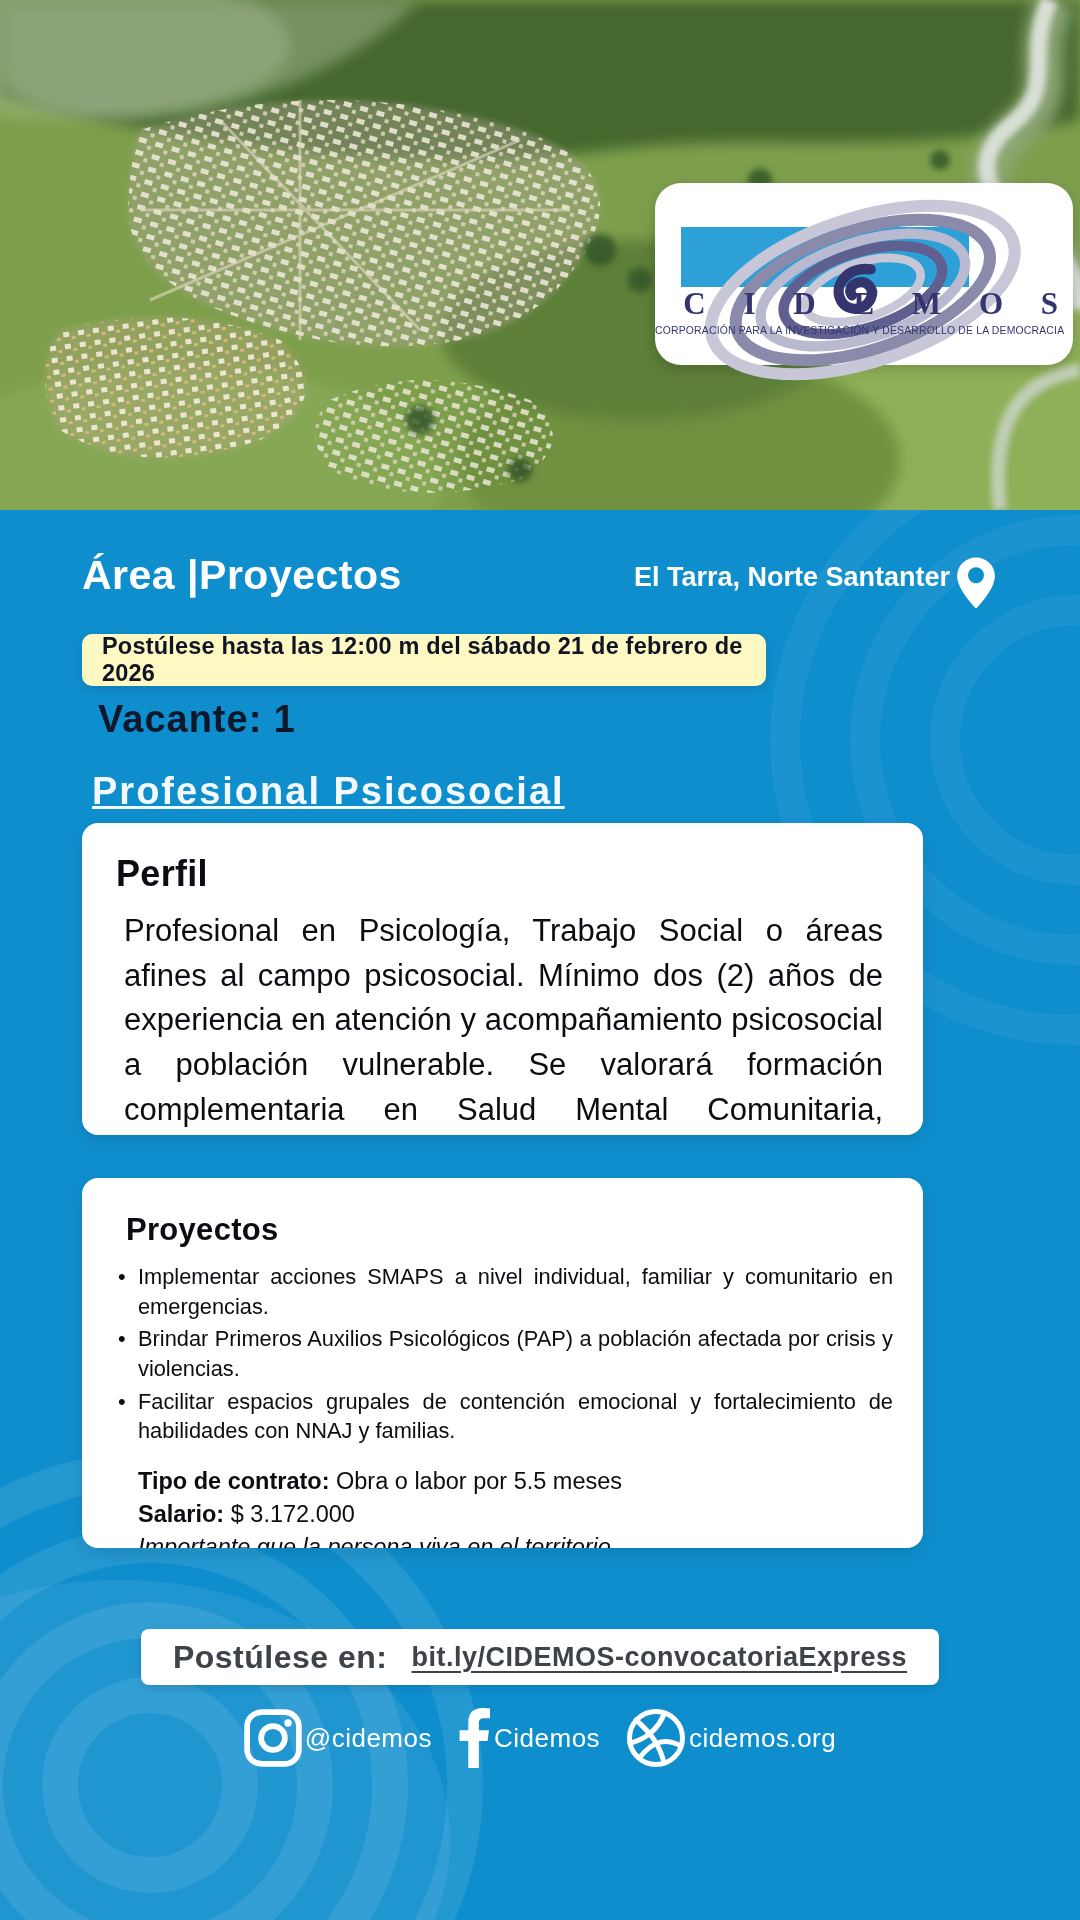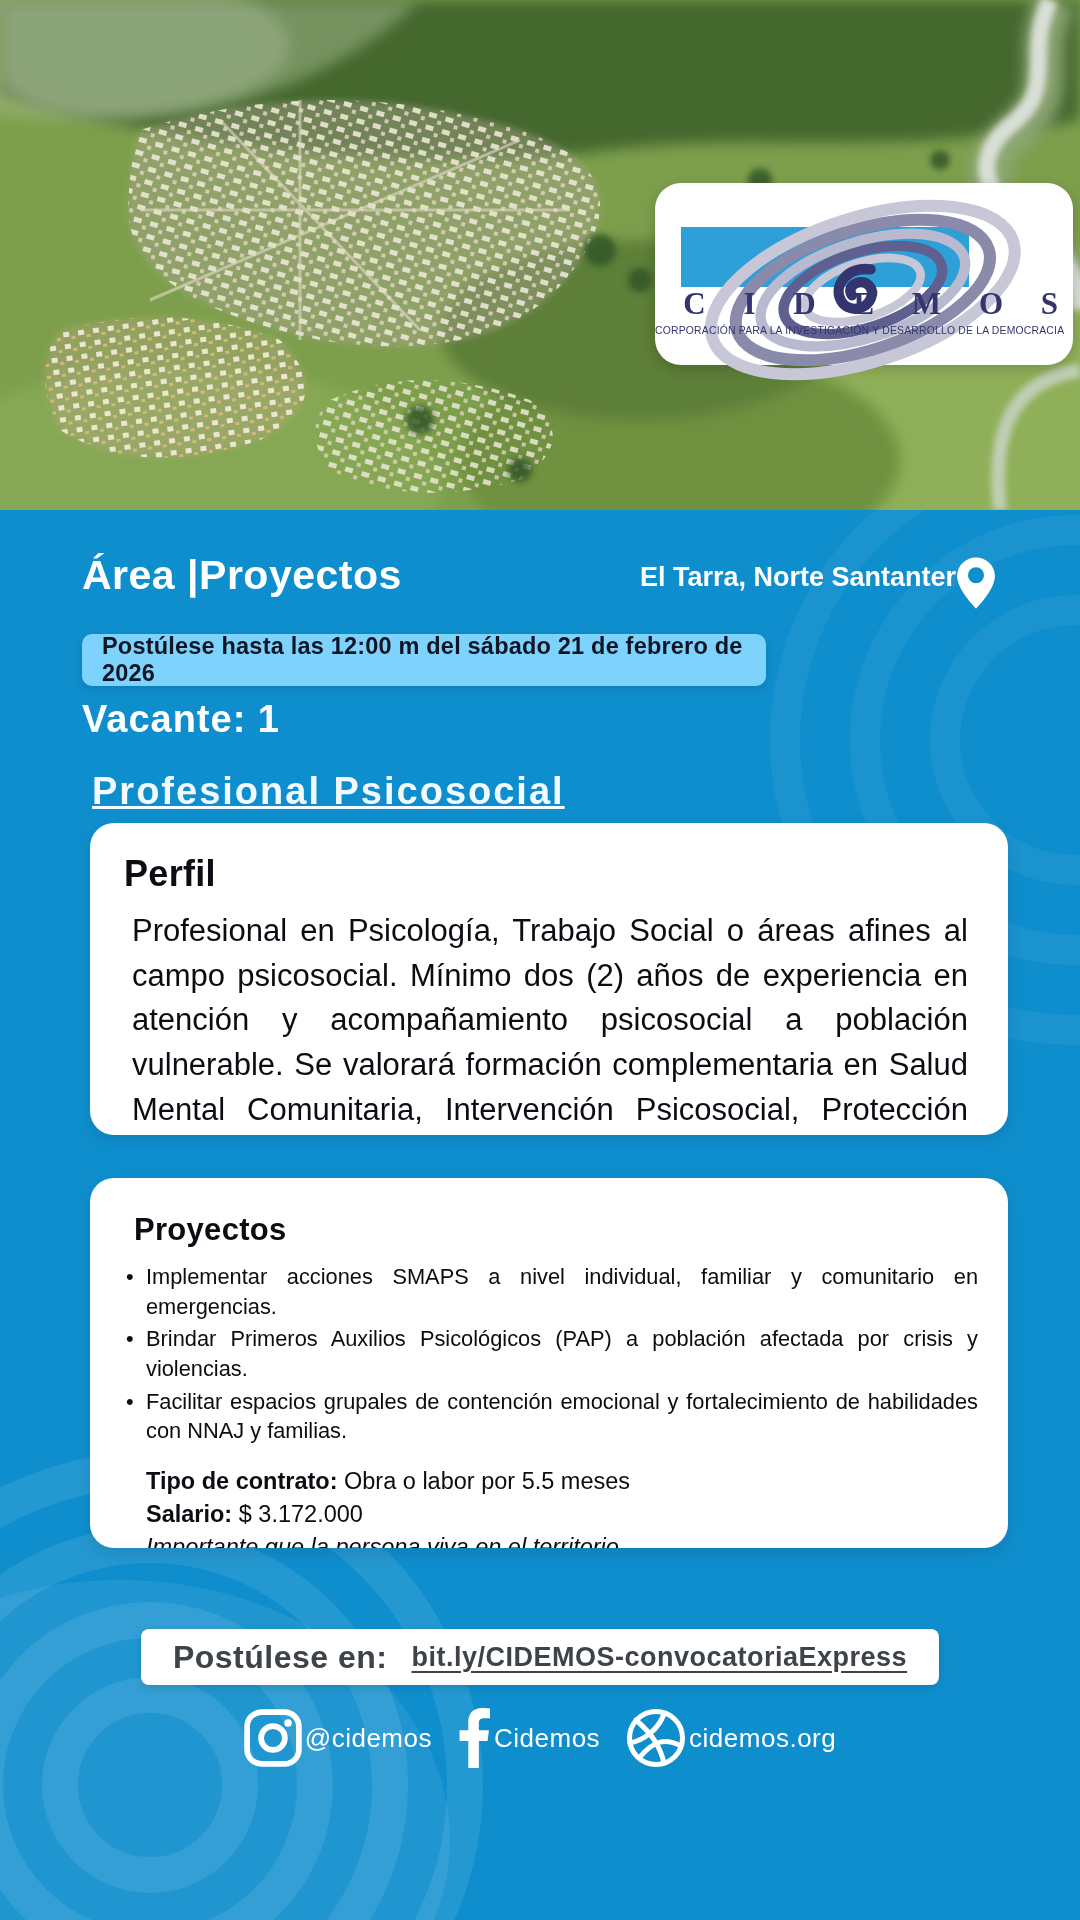--- a/index.html
+++ b/index.html
@@ -20,36 +20,36 @@
                 letter-spacing:15px;text-indent:15px;color:#34356f;}
   .logo-tagline{position:absolute;left:0;right:12px;top:142px;text-align:center;font-size:10.4px;
                 letter-spacing:.2px;color:#34356f;white-space:nowrap;}
 
   
   .decor{position:absolute;left:0;top:510px;width:1080px;height:1410px;pointer-events:none;}
 
   
   .area-title{position:absolute;left:82px;top:552px;margin:0;font-size:41px;font-weight:bold;
               color:#fff;letter-spacing:.5px;}
-  .location{position:absolute;right:84px;top:556px;display:flex;align-items:flex-start;
+  .location{position:absolute;right:84px;top:556px;display:flex;align-items:flex-start;gap:6px;
             color:#fff;font-weight:bold;font-size:27px;}
   .location span{margin-top:6px;}
 
-  .pill{position:absolute;left:82px;top:634px;width:684px;height:52px;background:#7dd3fc;
+  .pill{position:absolute;left:82px;top:634px;width:684px;height:52px;background:#fef9c3;
         border-radius:10px;display:flex;align-items:center;box-sizing:border-box;padding-left:20px;
         box-shadow:0 3px 8px rgba(0,0,0,.12);}
   .pill span{font-size:23.5px;font-weight:bold;color:#101526;letter-spacing:.2px;}
 
-  .vacancy{position:absolute;left:82px;top:698px;margin:0;font-size:38px;font-weight:bold;
-           color:#ffffff;letter-spacing:1px;}
+  .vacancy{position:absolute;left:98px;top:698px;margin:0;font-size:38px;font-weight:bold;
+           color:#0f172a;letter-spacing:1px;}
   .role{position:absolute;left:82px;top:760px;margin:10px;font-size:38px;font-weight:bold;
         color:#f2faff;letter-spacing:2px;text-decoration:underline;}
 
   
-  .card{position:absolute;left:90px;width:918px;background:#fff;border-radius:24px;
+  .card{position:absolute;left:82px;width:841px;background:#fff;border-radius:16px;
         box-sizing:border-box;overflow:hidden;box-shadow:0 6px 16px rgba(0,0,0,.10);}
   .card-perfil{top:823px;height:312px;padding:24px 32px 0 34px;}
   .card-perfil h2{margin:6px 0 14px 0;font-size:36px;color:#0c0c12;letter-spacing:.3px;}
   .card-perfil p{margin:8px;font-size:31px;line-height:1.44;text-align:justify;color:#0c0c12;}
 
   .card-funciones{top:1178px;height:370px;padding:20px 30px 0 30px;}
   .card-funciones h2{margin:14px 0 14px 14px;font-size:31px;color:#0c0c12;letter-spacing:.3px;}
   .card-funciones ul{list-style:none;margin:0;padding:0;}
   .card-funciones li{position:relative;padding-left:26px;font-size:21.8px;line-height:1.36;
                      text-align:justify;color:#0c0c12;margin-bottom:3px;}

